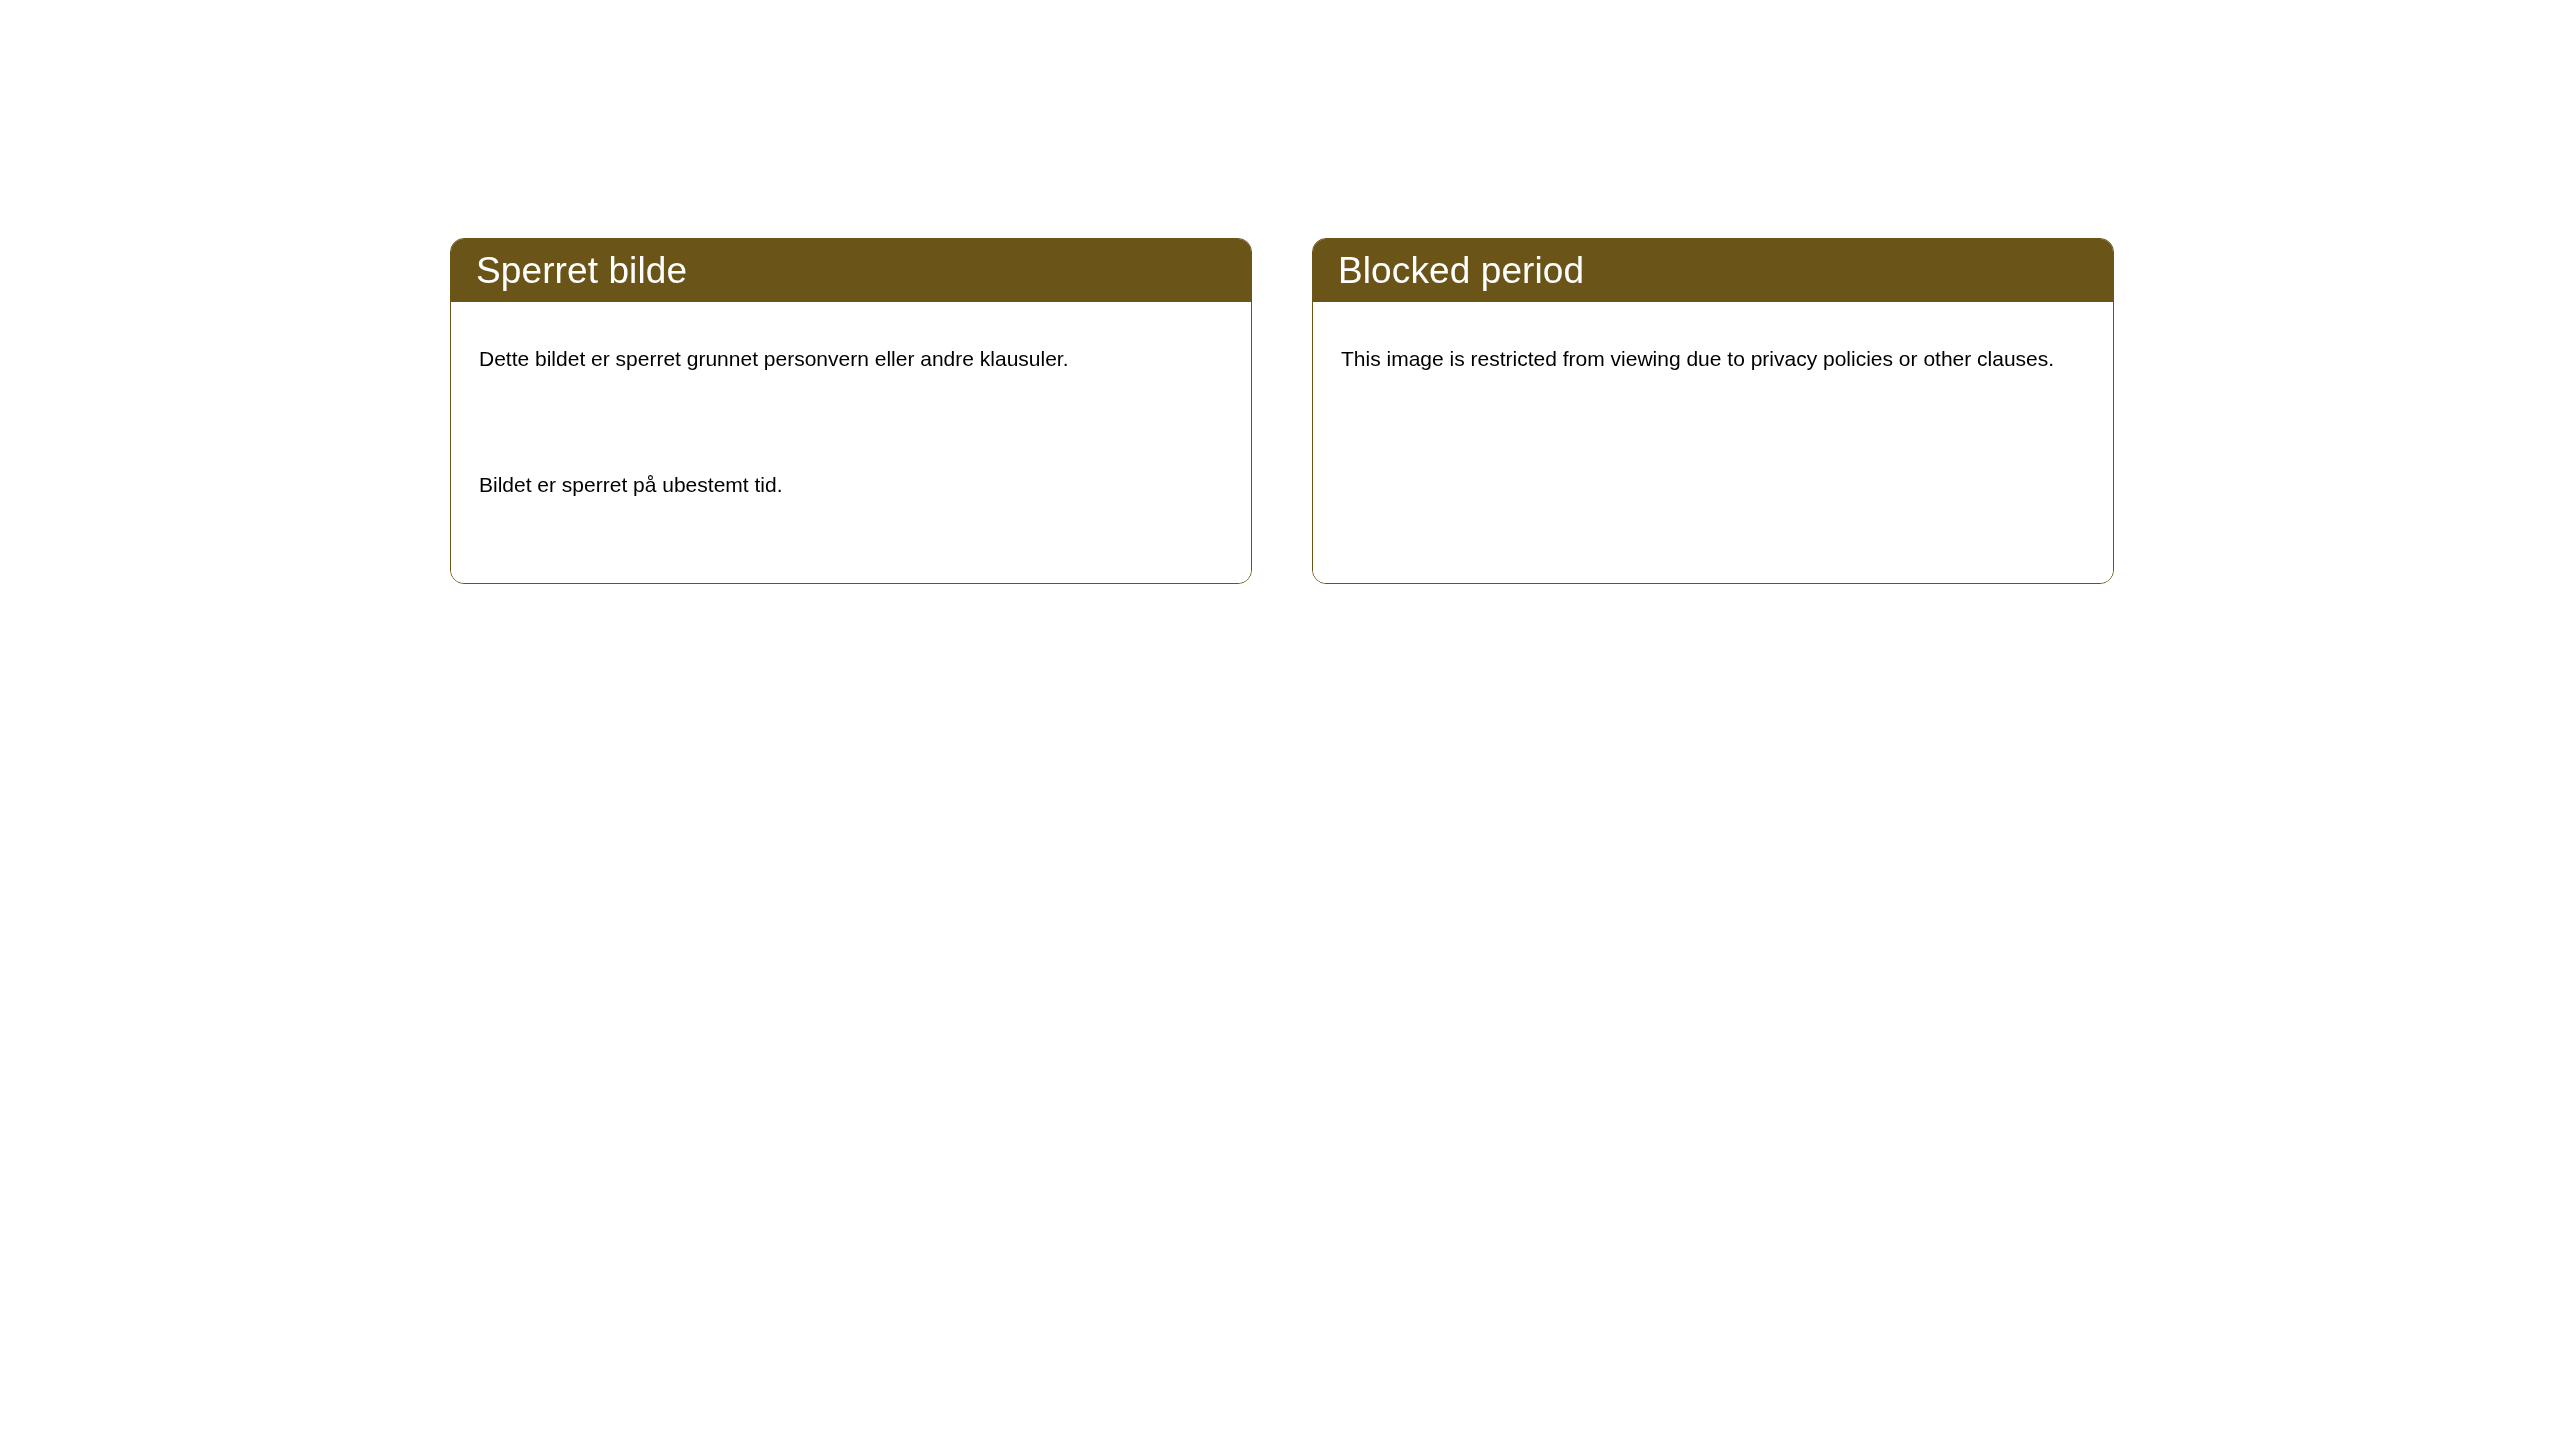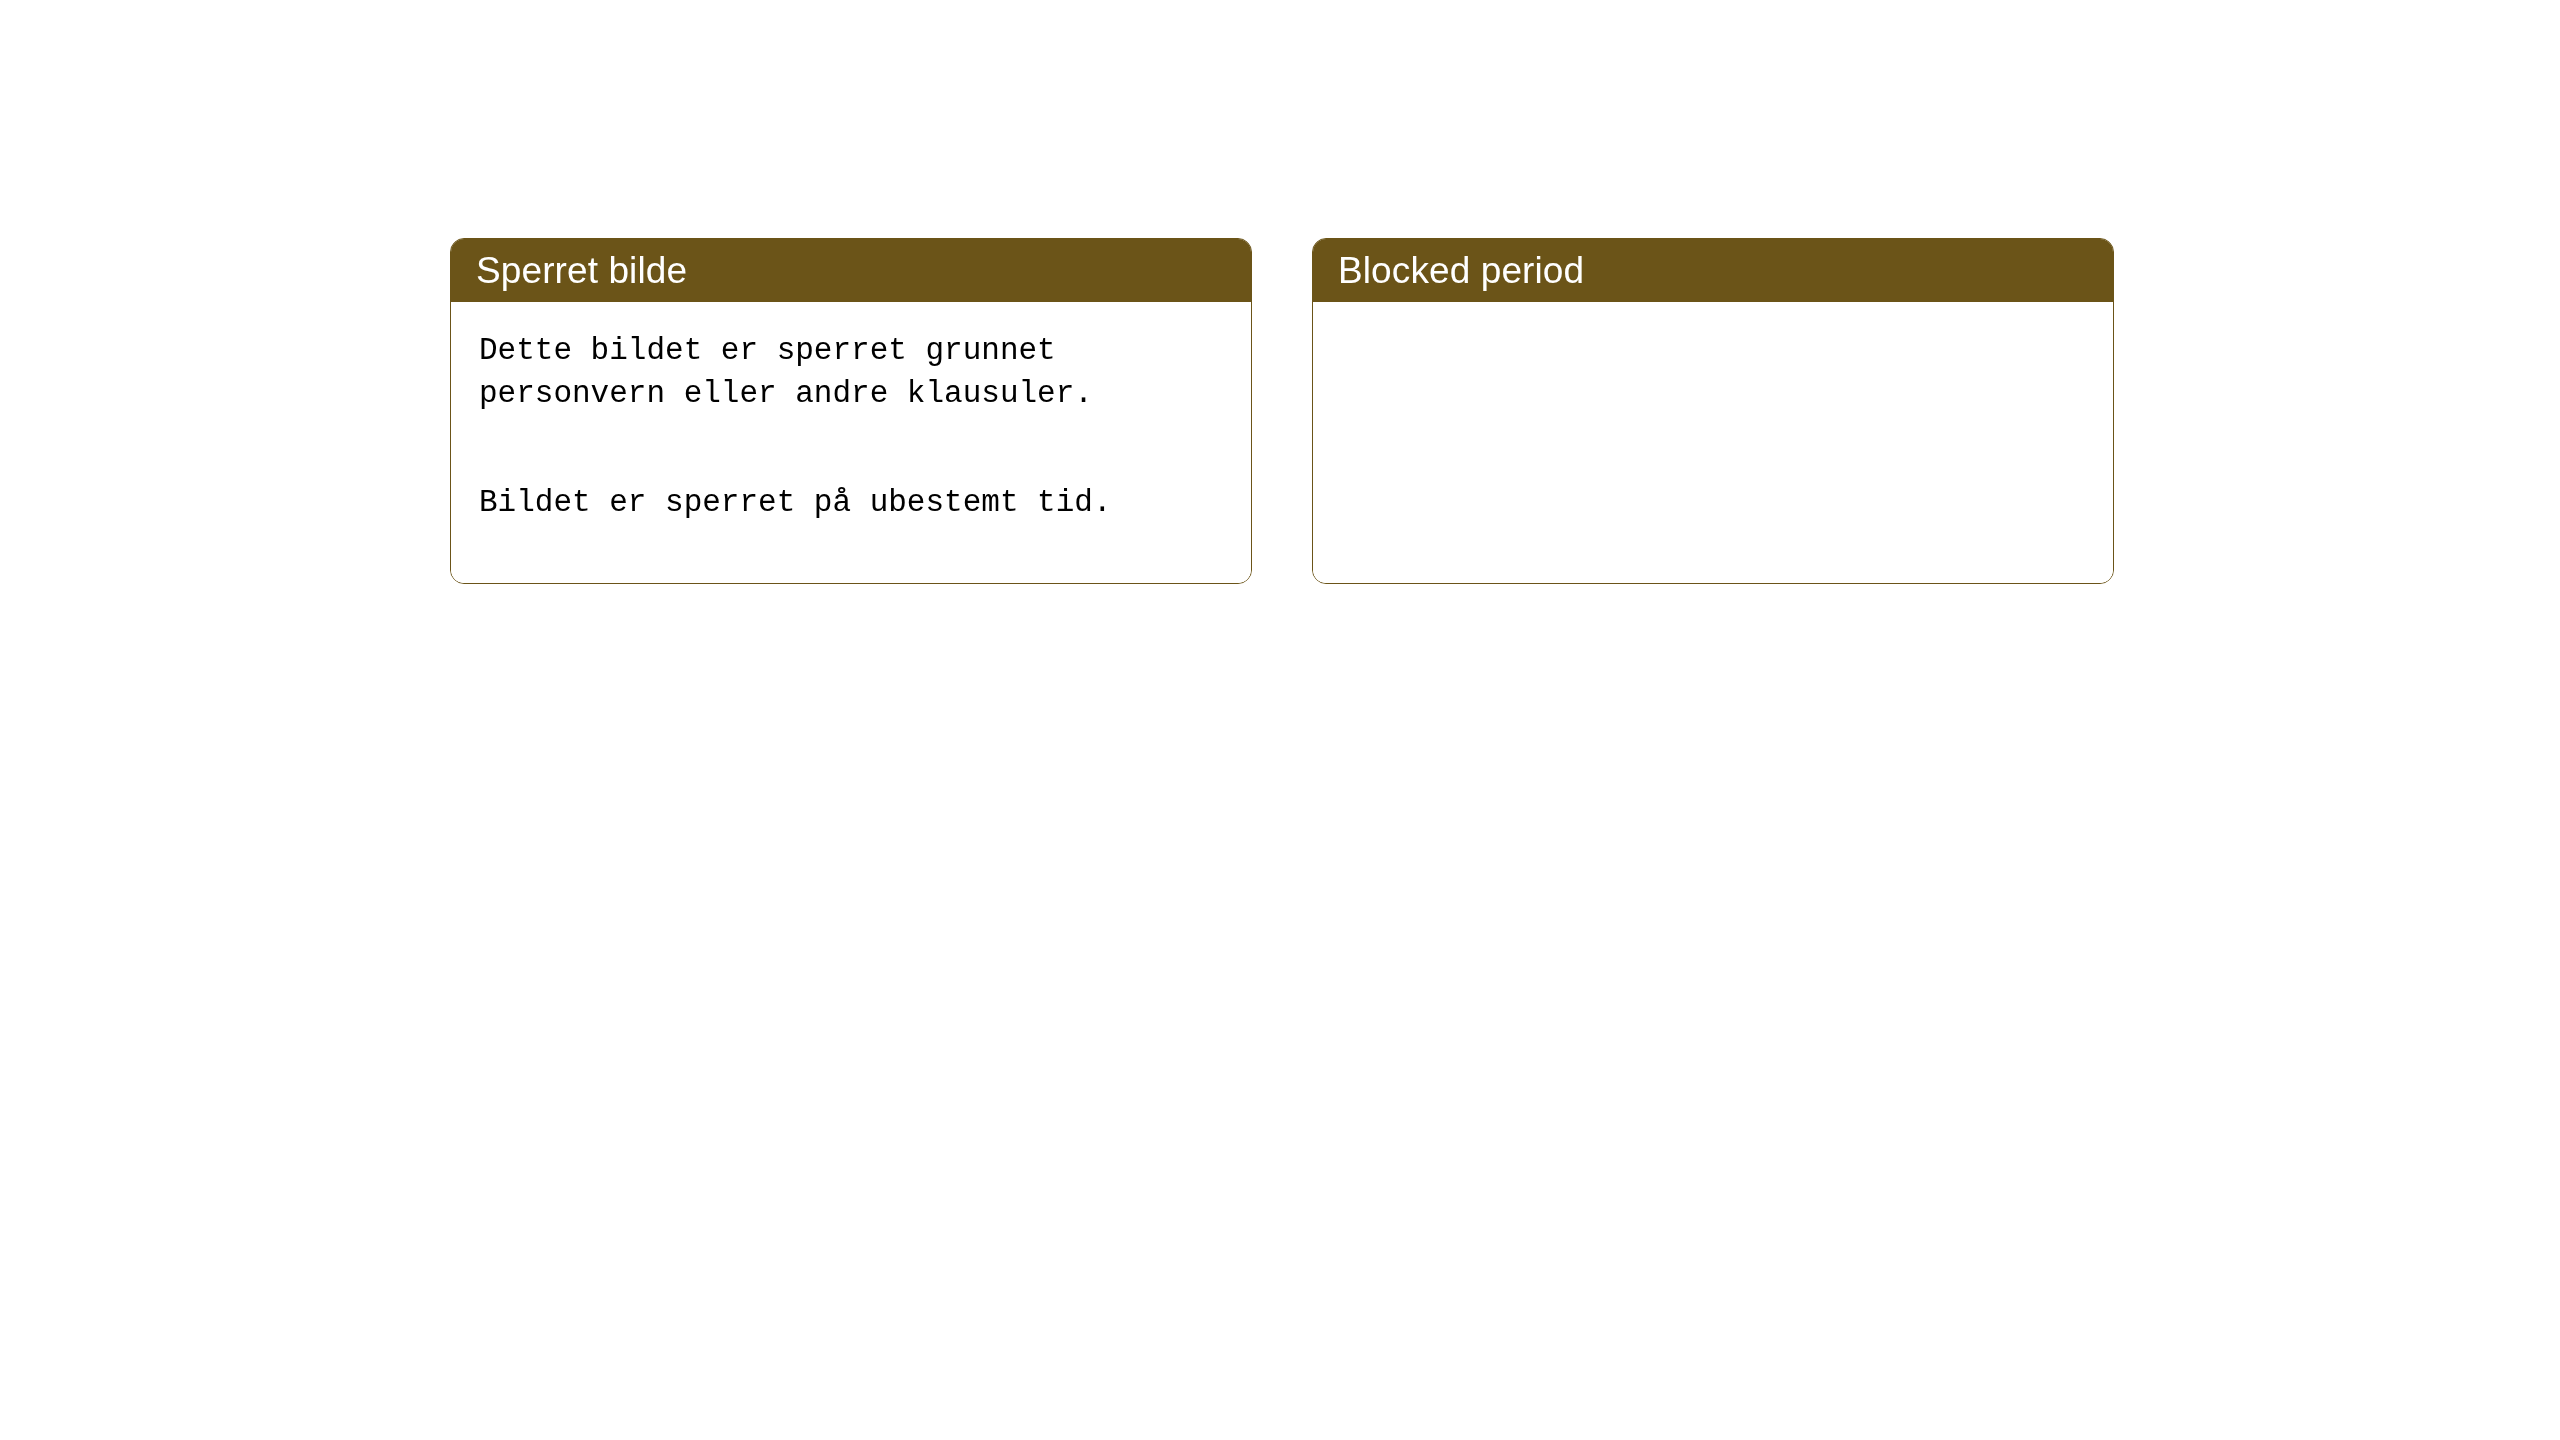--- a/index.html
+++ b/index.html
@@ -66,27 +66,26 @@
   .notice-card-body {
     flex: 1 1 auto;
     padding: 27px 24px 0 28px;
     box-sizing: border-box;
     background: #ffffff;
     border-bottom-left-radius: 12px;
     border-bottom-right-radius: 12px;
   }
 
   .notice-paragraph {
-    font-size: 31px;
-    line-height: 43px;
+    font-size: 21px;
+    line-height: 60px;
     color: #000000;
     margin: 0;
     font-weight: 400;
     max-width: 760px;
-    font-family: Liberation Mono, monospace;
   }
 
   .notice-paragraph + .notice-paragraph {
     margin-top: 66px;
   }
 </style>
 </head>
 <body>
 
 <div id="notice-area">
@@ -99,16 +98,17 @@
       <p class="notice-paragraph">Dette bildet er sperret grunnet personvern eller andre klausuler.</p>
       <p class="notice-paragraph">Bildet er sperret på ubestemt tid.</p>
     </div>
   </section>
 
   <section class="notice-card">
     <div class="notice-card-header">
       <span class="notice-title">Blocked period</span>
     </div>
     <div class="notice-card-body">
+      <p class="notice-paragraph">This image is restricted from viewing due to privacy policies or other clauses.</p>
     </div>
   </section>
 
 </div>
 
 </body></html>

